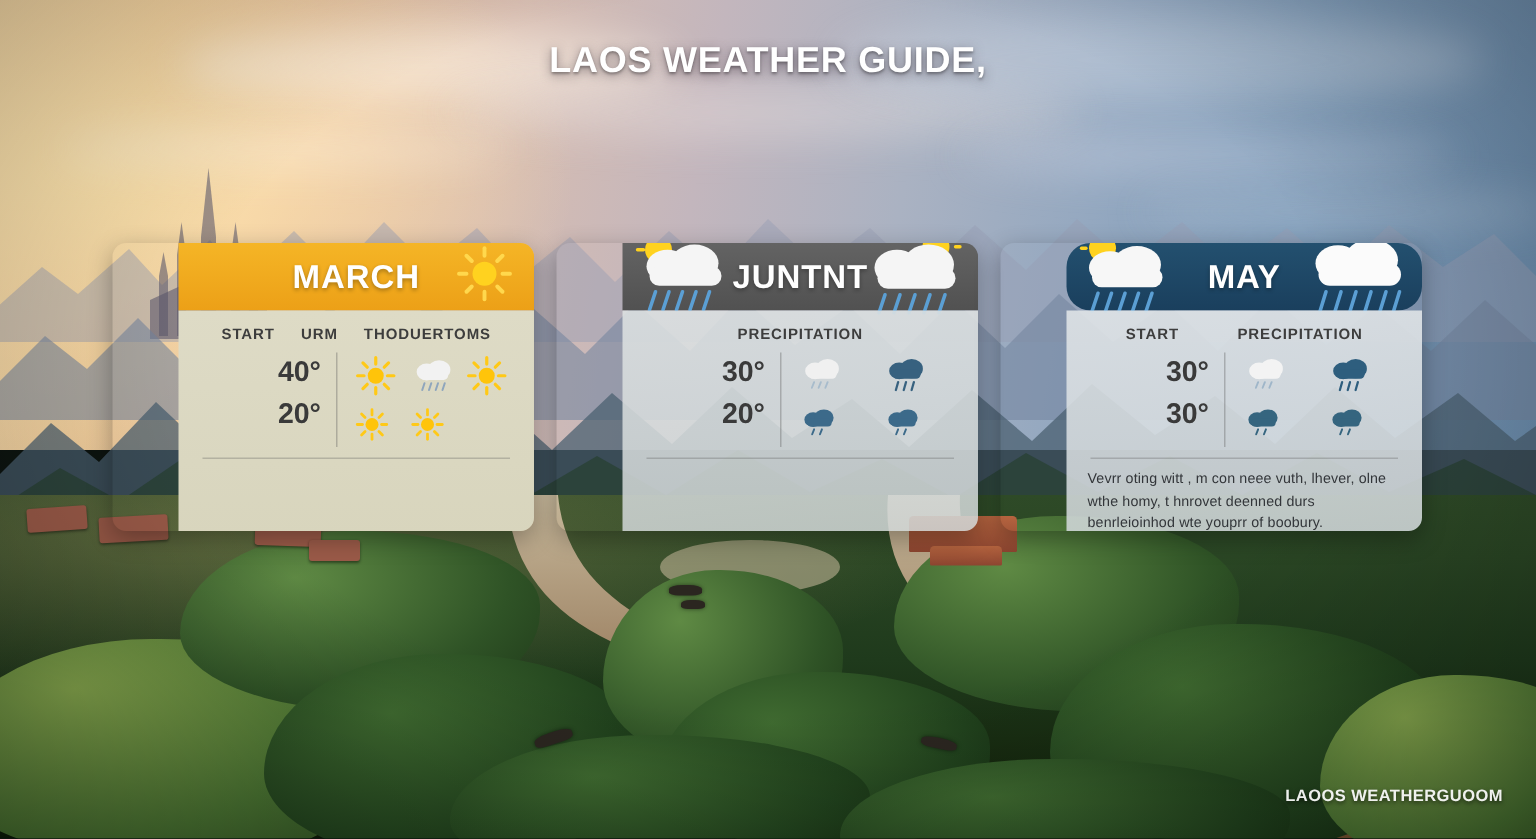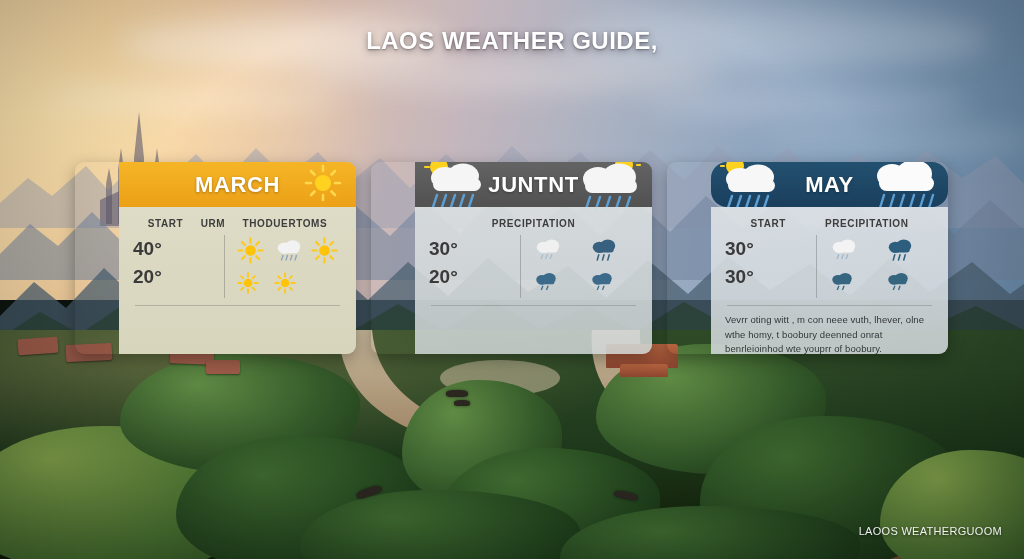--- a/index.html
+++ b/index.html
@@ -129,21 +129,21 @@
   .card.c3 .card-body { background:linear-gradient(180deg,rgba(226,230,232,.88),rgba(212,218,221,.86)); }
 
   .labels { display:flex; justify-content:space-around; padding:0 6px; }
   .labels .lab {
     font-size:10px; font-weight:bold; color:#3d3d3d; letter-spacing:.6px;
   }
   .card.c2 .labels, .card.c3 .labels { justify-content:space-around; }
 
   .metrics { display:flex; margin-top:6px; }
   .temps {
-    width:92px; text-align:left; padding-right:10px;
+    width:92px; text-align:right; padding-right:10px;
     border-right:1px solid rgba(90,90,90,.35);
   }
   .temps .t { font-size:19px; font-weight:bold; color:#3a3a3a; line-height:1.45; }
   .icon-grid {
     flex:1; padding-left:12px;
     display:grid; grid-template-columns:repeat(2,1fr); gap:1px 6px;
     align-content:start;
   }
   .card.c1 .icon-grid { grid-template-columns:repeat(3,1fr); }
   .icon-cell { height:31px; display:flex; align-items:center; }
@@ -153,21 +153,21 @@
   }
   .desc {
     margin-top:7px; font-size:9.5px; line-height:1.55; color:#3f3f3f;
     letter-spacing:.1px;
   }
   .card.c2 .desc, .card.c3 .desc { color:#33363a; }
 
   
   .watermark {
     position:absolute; right:22px; bottom:22px; z-index:12;
-    font-size:11px; font-weight:normal; color:rgba(255,255,255,.92);
+    font-size:11px; font-weight:bold; color:rgba(255,255,255,.92);
     letter-spacing:.3px; text-shadow:0 1px 3px rgba(0,0,0,.6);
   }
 </style>
 </head>
 <body>
 
 <div class="scene">
 
   <div class="sky">
     <div class="sky-glow"></div>
@@ -606,19 +606,19 @@
                 </g>
               <g stroke="#35657f" stroke-width="2" stroke-linecap="round">
                 <line x1="15" y1="23" x2="13" y2="28"></line>
                   <line x1="23" y1="23" x2="21" y2="28"></line>
               </g>
             </svg>
           </div>
         </div>
       </div>
       <div class="divider"></div>
-      <div class="desc">Vevrr oting witt , m con neee vuth, lhever, olne wthe homy, t boobury deenned onrat benrleioinhod wte youprr of boobury.</div>
+      <div class="desc">Vevrr oting witt , m con neee vuth, lhever, olne wthe homy, t hnrovet deenned durs benrleioinhod wte youprr of boobury.</div>
     </div>
   </div>
 
 </div>
 
 <div class="watermark">LAOOS WEATHERGUOOM</div>
 
 </body></html>

